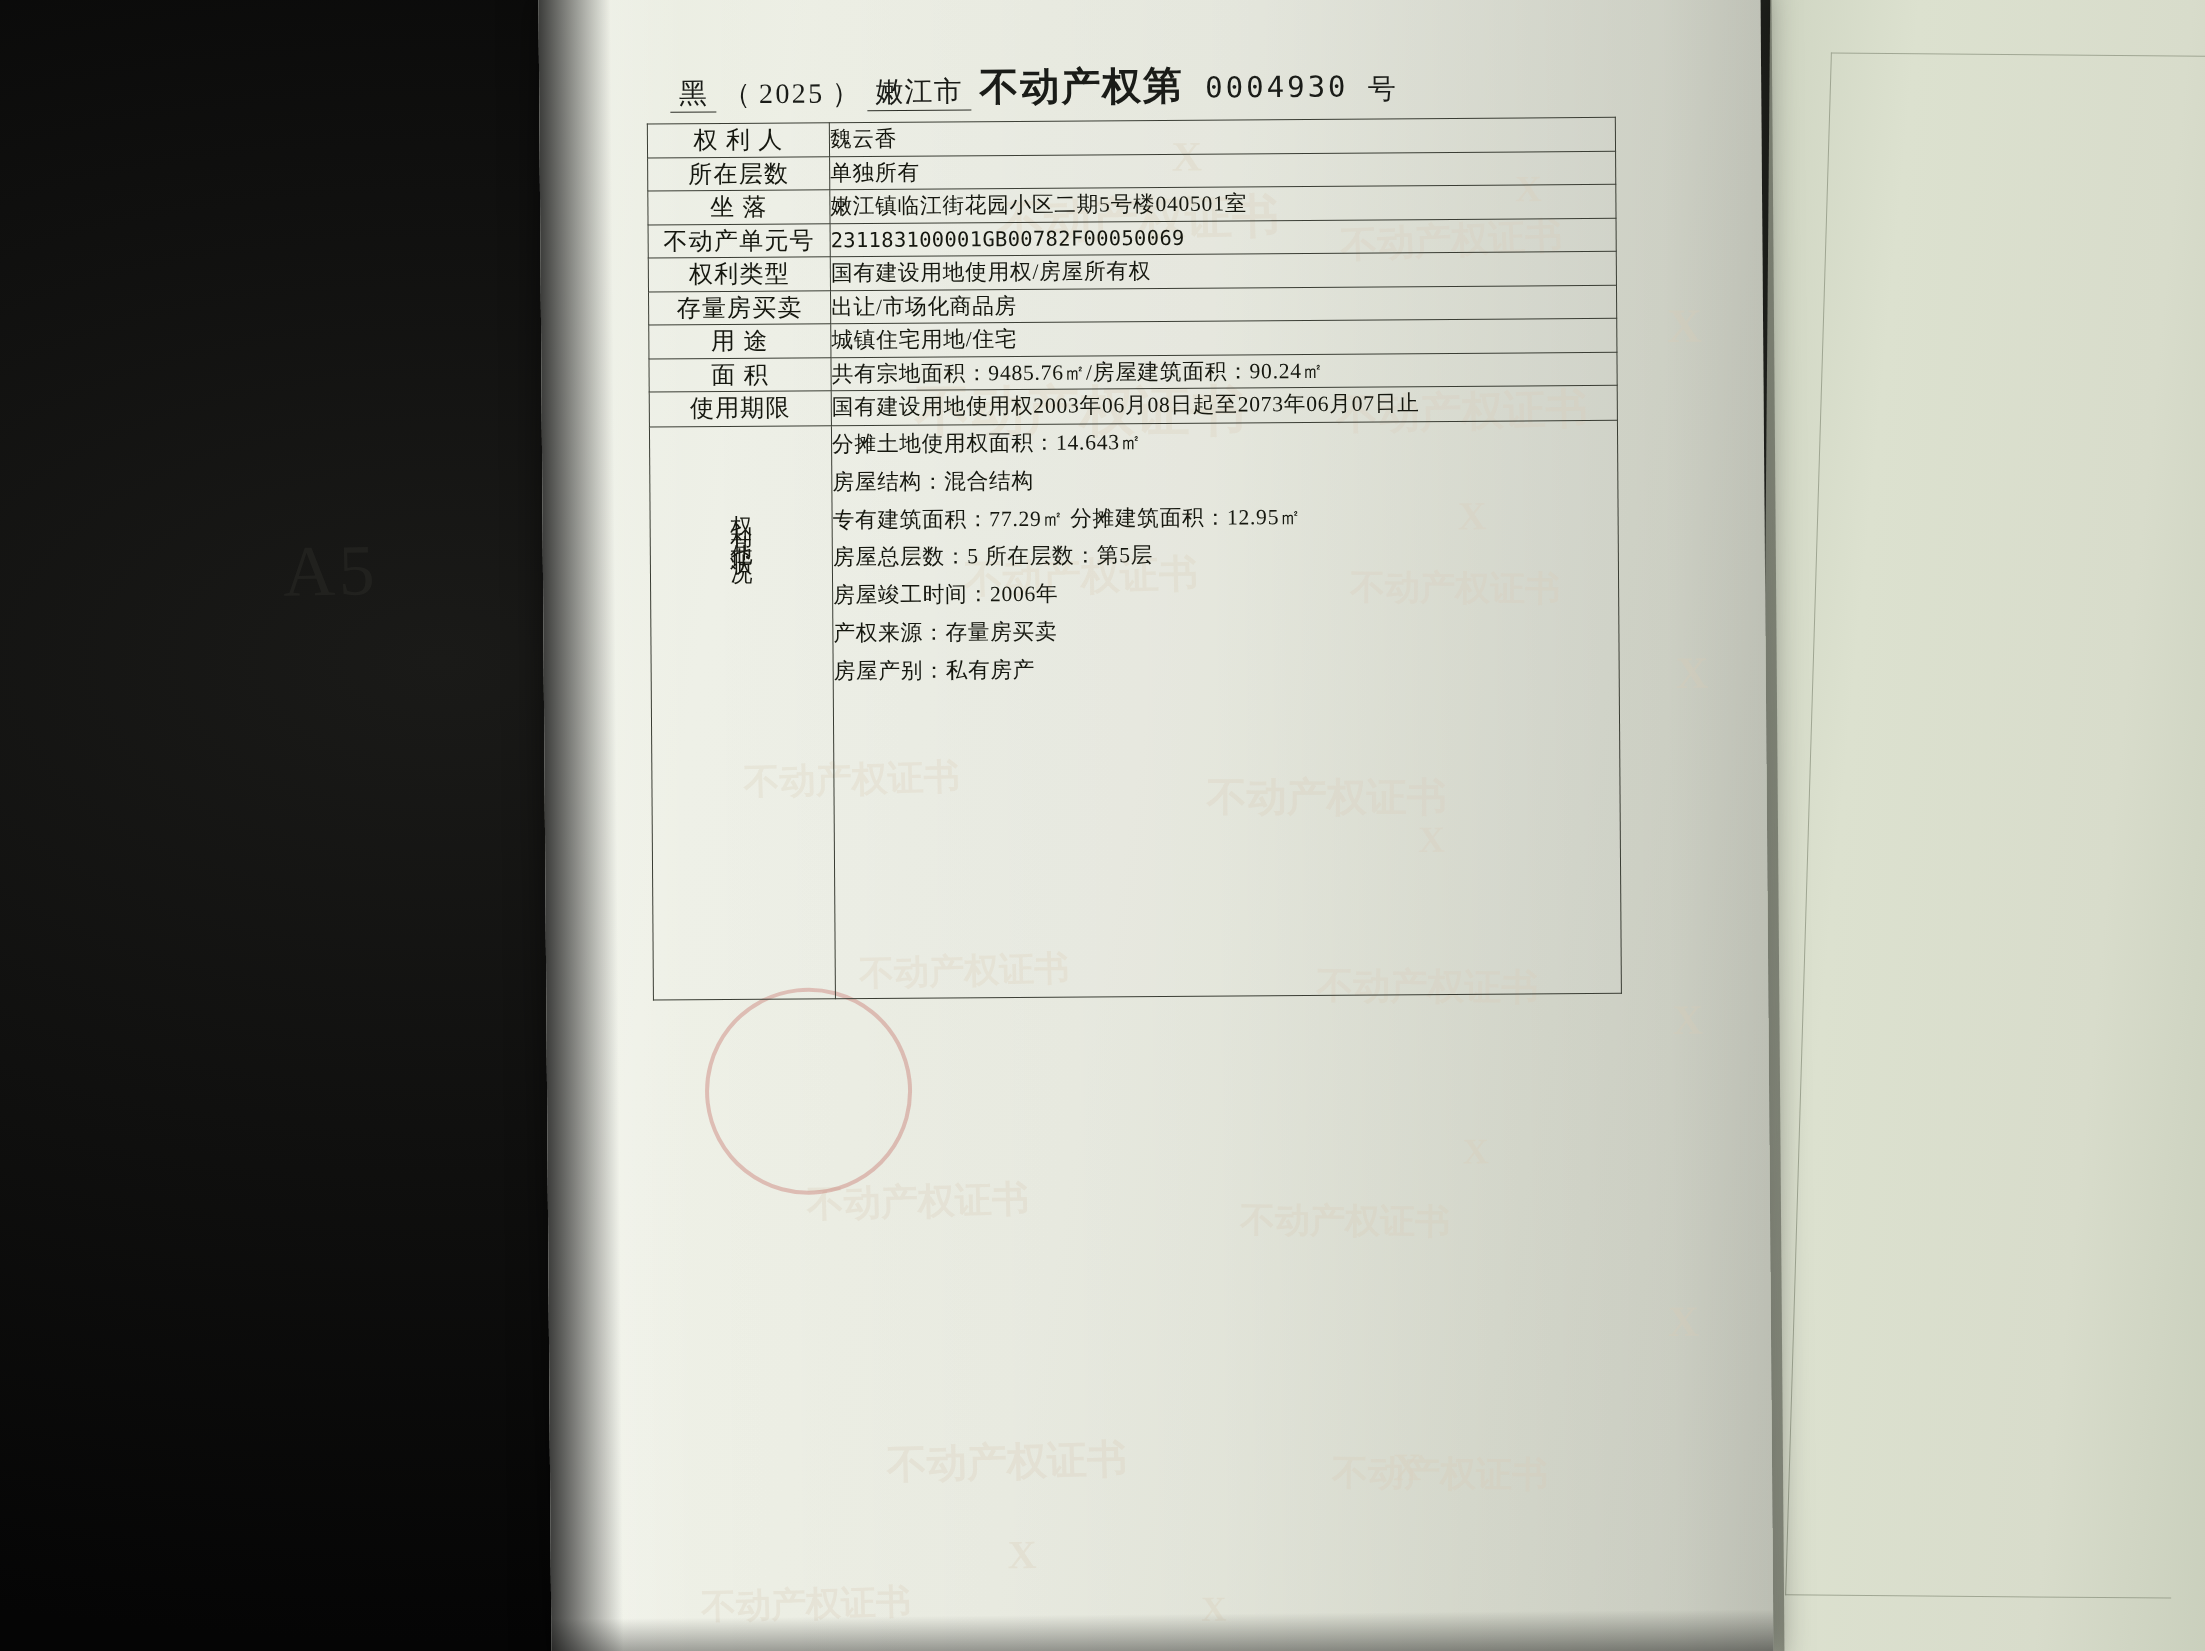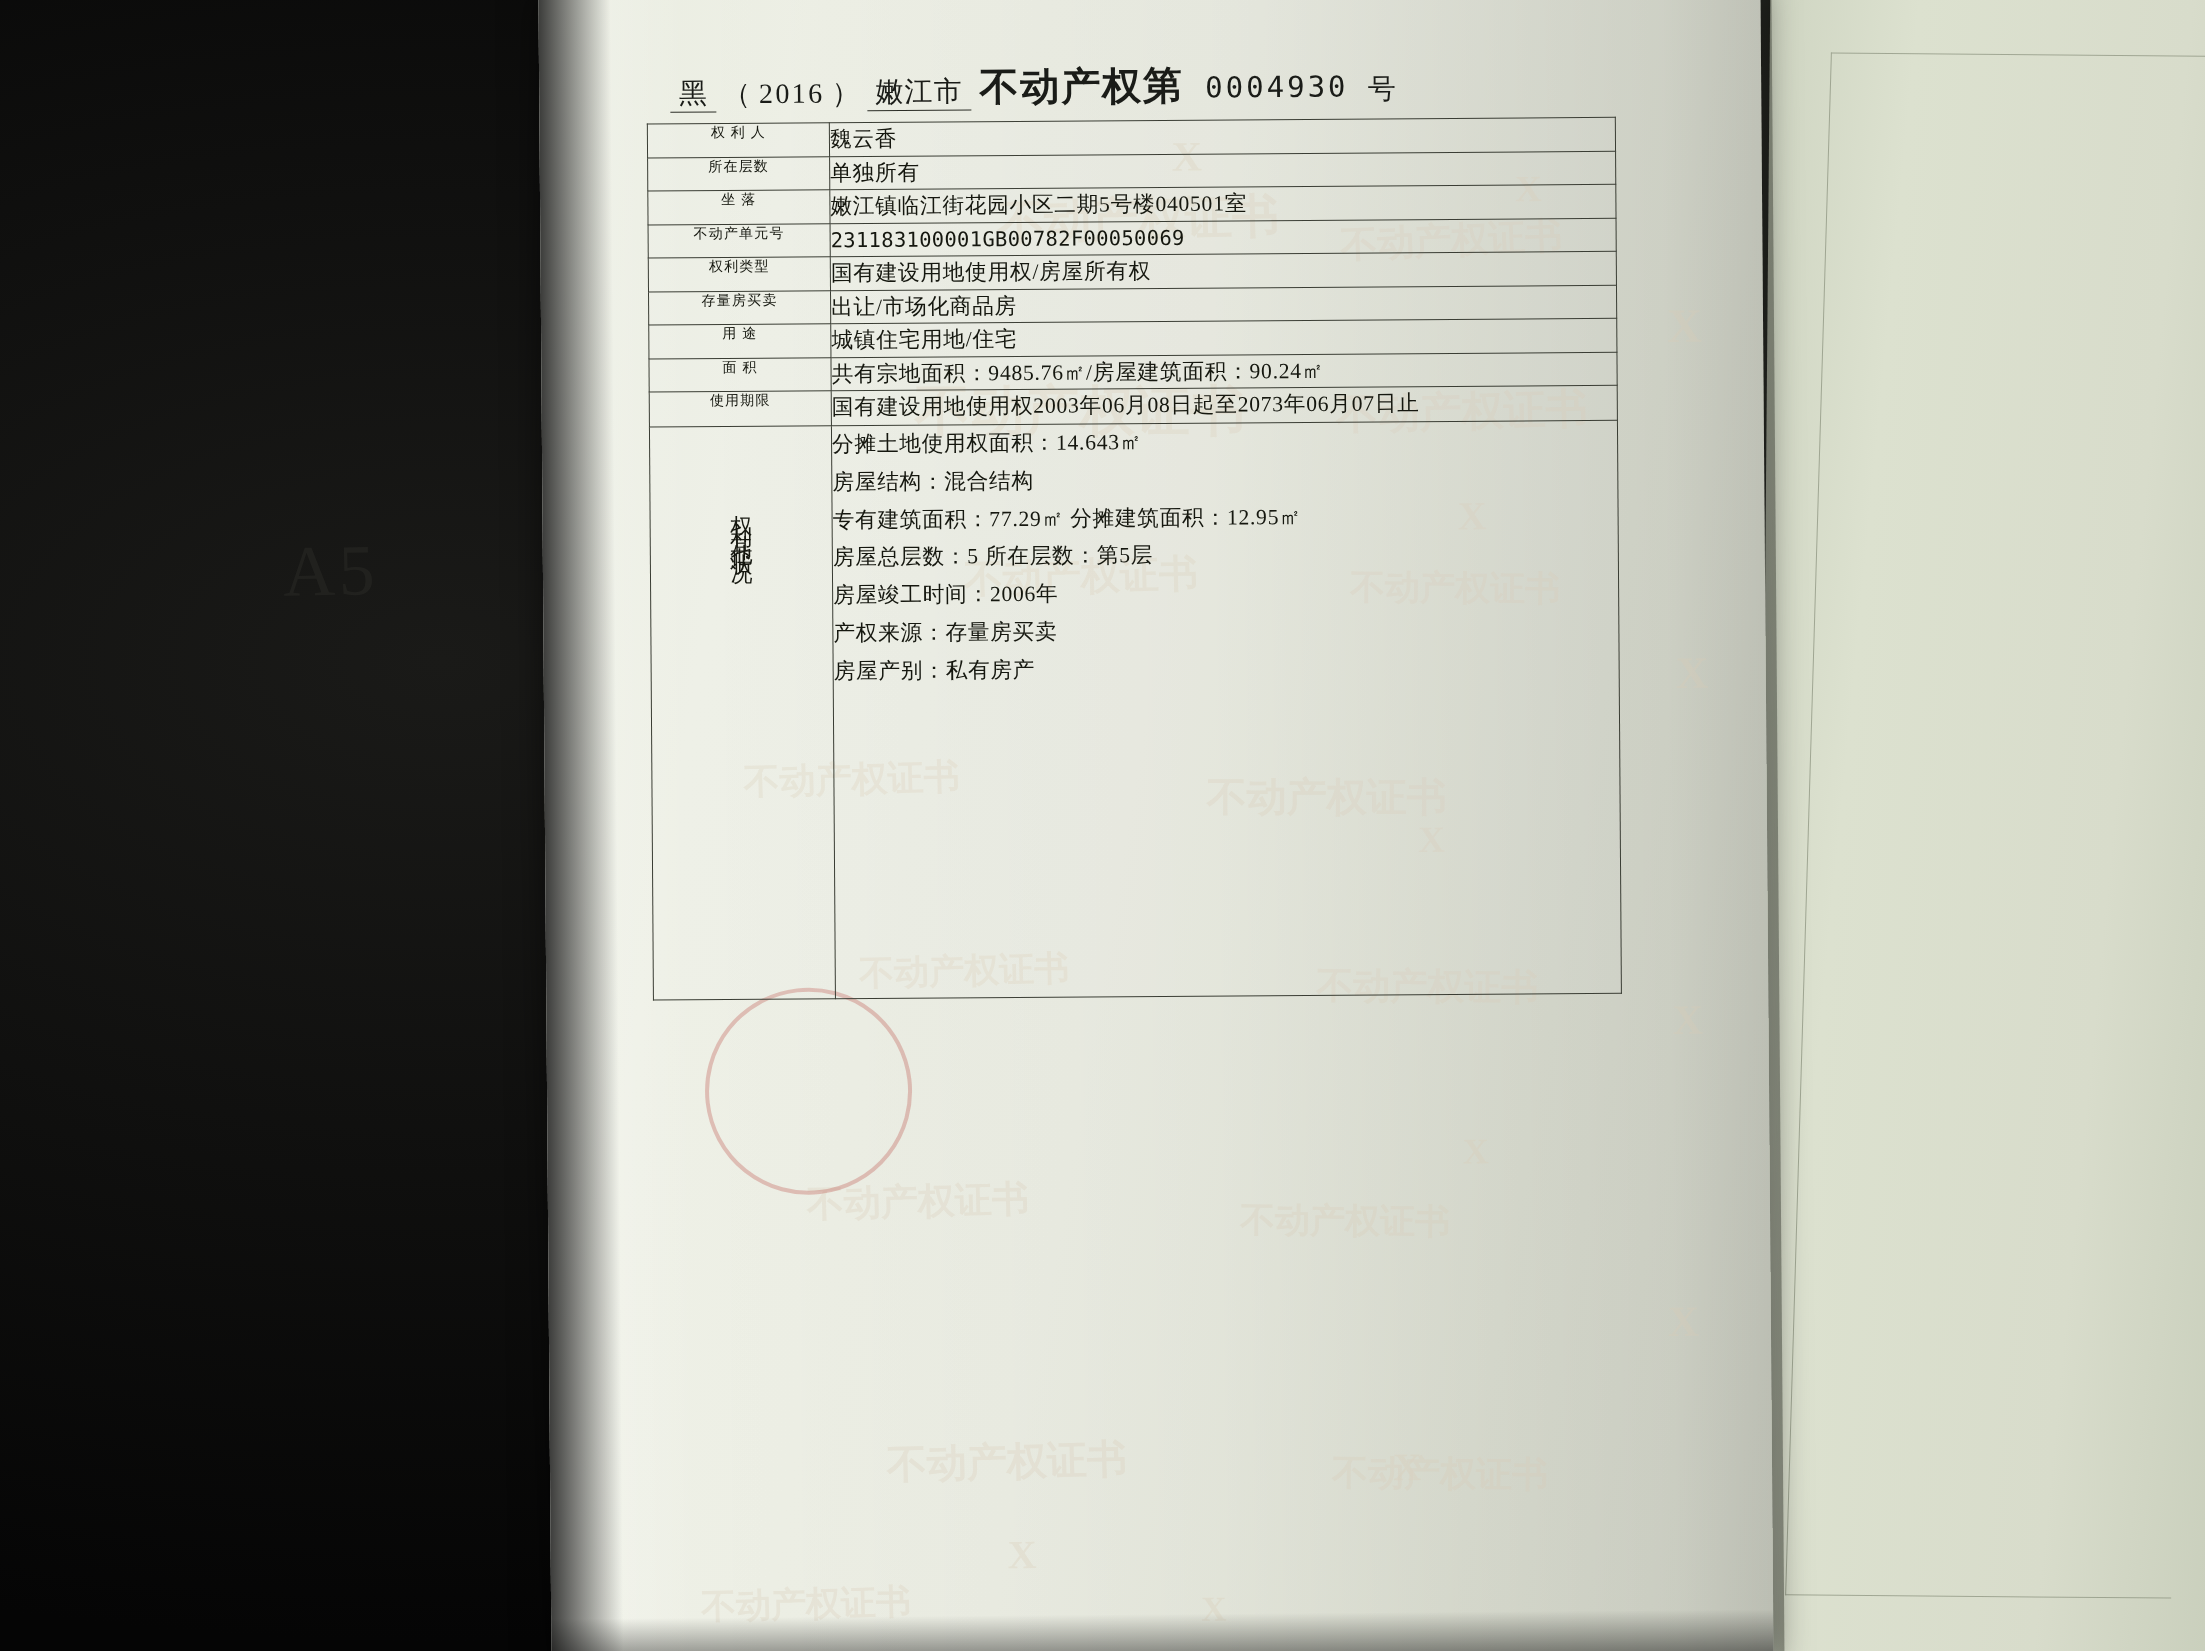--- a/index.html
+++ b/index.html
@@ -178,21 +178,21 @@
     transform: rotate(0.05deg);
   }
   #info-table td {
     border: 1.2px solid #3a3d34;
     vertical-align: top;
     padding: 0;
   }
   td.label {
     width: 181px;
     text-align: center;
-    font-size: 14px;
+    font-size: 24px;
     letter-spacing: 1.2px;
     padding: 15.6px 0 14.4px 0;
     white-space: nowrap;
   }
   td.value {
     font-size: 21.7px;
     padding: 15.6px 0 14.4px 15.6px;
     letter-spacing: 0.7px;
     line-height: 1.5;
   }
@@ -301,21 +301,21 @@
       <div class="wm-x" style="left:915px; top:1144px;font-size:36px;">X</div>
       <div class="wm-x" style="left:1119px; top:1312px;font-size:43px;">X</div>
       <div class="wm-x" style="left:843px; top:1457px;font-size:39px;">X</div>
       <div class="wm-x" style="left:457px;  top:1541px;font-size:40px;">X</div>
       <div class="wm-x" style="left:650px; top:1601px;font-size:35px;">X</div>
     </div>
 
     <div id="doc-header">
       <span class="hdr-seg hdr-underline">黑</span>
       <span class="hdr-seg hdr-plain">（</span>
-      <span class="hdr-seg hdr-plain" style="letter-spacing:2.4px;">2016</span>
+      <span class="hdr-seg hdr-plain" style="letter-spacing:2.4px;">2025</span>
       <span class="hdr-seg hdr-plain">）</span>
       <span class="hdr-seg hdr-underline">嫩江市</span>
       <span class="hdr-seg hdr-big">不动产权第</span>
       <span class="hdr-num">0004930</span>
       <span class="hdr-seg hdr-plain">号</span>
     </div>
 
     <div class="seal"></div>
 
     <table id="info-table">

